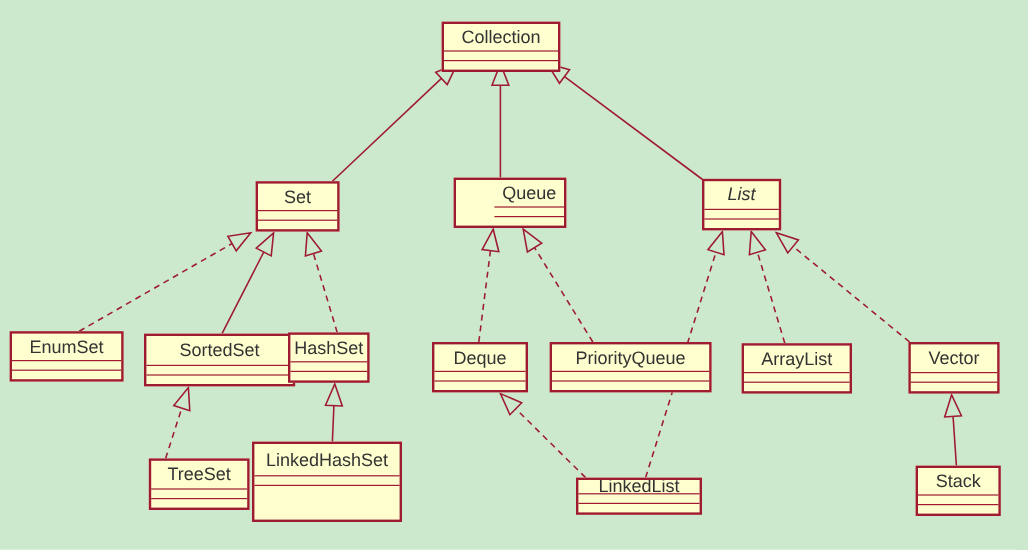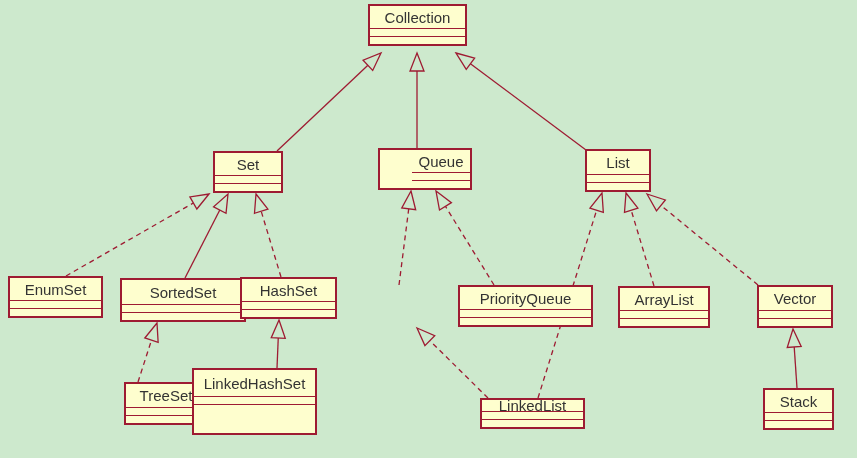--- a/index.html
+++ b/index.html
@@ -85,52 +85,57 @@
       </g>
       <g>
         <line x1="758" y1="285" x2="660.9200499113688" y2="205.4119328102212" stroke="#9e1b32" stroke-width="1.3" stroke-dasharray="5,4"></line>
         <polygon points="647,194 665.3580237820104,199.99858006691113 656.4820760407272,210.82528555353127" fill="#cde9cd" stroke="#9e1b32" stroke-width="1.3"></polygon>
       </g>
       <g>
         <line x1="797" y1="388" x2="794.2175440432623" y2="346.9587746381182" stroke="#9e1b32" stroke-width="1.3"></line>
         <polygon points="793,329 801.201511958086,346.48528528796066 787.2335761284385,347.43226398827574" fill="#cde9cd" stroke="#9e1b32" stroke-width="1.3"></polygon>
       </g>
     </svg>
-<div class="node" style="left: 368px; top: 4px; width: 99px; height: 42px;">
+<div class="node" style="left: 368px; top: 18px; width: 99px; height: 42px;">
       <div class="title">Collection</div>
       <div class="comp" style="height:7px"></div>
       <div class="comp" style="height:7px"></div>
     </div>
     <div class="node" style="left: 213px; top: 151px; width: 70px; height: 42px;">
       <div class="title">Set</div>
       <div class="comp" style="height:7px"></div>
       <div class="comp" style="height:7px"></div>
     </div>
     <div class="node" style="left: 378px; top: 148px; width: 94px; height: 42px; padding-left: 32px;">
       <div class="title">Queue</div>
       <div class="comp" style="height:7px"></div>
       <div class="comp" style="height:7px"></div>
     </div>
-    <div class="node" style="left: 585px; top: 149px; width: 66px; height: 43px;">
+    <div class="node" style="left: 585px; top: 149px; width: 66px; height: 43px; font-style: italic;">
       <div class="title">List</div>
       <div class="comp" style="height:7px"></div>
       <div class="comp" style="height:7px"></div>
     </div>
     <div class="node" style="left: 8px; top: 276px; width: 95px; height: 42px;">
       <div class="title">EnumSet</div>
       <div class="comp" style="height:7px"></div>
       <div class="comp" style="height:7px"></div>
     </div>
     <div class="node" style="left: 120px; top: 278px; width: 126px; height: 44px;">
       <div class="title">SortedSet</div>
       <div class="comp" style="height:7px"></div>
       <div class="comp" style="height:7px"></div>
     </div>
-    <div class="node" style="left: 240px; top: 277px; width: 97px; height: 42px;">
+    <div class="node" style="left: 240px; top: 277px; width: 68px; height: 42px;">
       <div class="title">HashSet</div>
+      <div class="comp" style="height:7px"></div>
+      <div class="comp" style="height:7px"></div>
+    </div>
+    <div class="node" style="left: 360px; top: 285px; width: 80px; height: 42px;">
+      <div class="title">Deque</div>
       <div class="comp" style="height:7px"></div>
       <div class="comp" style="height:7px"></div>
     </div>
     <div class="node" style="left: 458px; top: 285px; width: 135px; height: 42px;">
       <div class="title">PriorityQueue</div>
       <div class="comp" style="height:7px"></div>
       <div class="comp" style="height:7px"></div>
     </div>
     <div class="node" style="left: 618px; top: 286px; width: 92px; height: 42px;">
       <div class="title">ArrayList</div>
@@ -140,21 +145,21 @@
     <div class="node" style="left: 757px; top: 285px; width: 76px; height: 43px;">
       <div class="title">Vector</div>
       <div class="comp" style="height:7px"></div>
       <div class="comp" style="height:7px"></div>
     </div>
     <div class="node" style="left: 88px; top: 382px; width: 84px; height: 43px; margin-left: 36px;">
       <div class="title">TreeSet</div>
       <div class="comp" style="height:7px"></div>
       <div class="comp" style="height:7px"></div>
     </div>
-    <div class="node" style="left: 192px; top: 368px; width: 125px; height: 67px;">
+    <div class="node" style="left: 210px; top: 368px; width: 125px; height: 67px;">
       <div class="title">LinkedHashSet</div>
       <div class="comp" style="height:7px"></div>
       <div class="comp" style="height:28px"></div>
     </div>
     <div class="node" style="left: 480px; top: 398px; width: 105px; height: 31px;">
       <div class="title">LinkedList</div>
       <div class="comp" style="height:7px"></div>
       <div class="comp" style="height:7px"></div>
     </div>
     <div class="node" style="left: 763px; top: 388px; width: 71px; height: 42px;">

